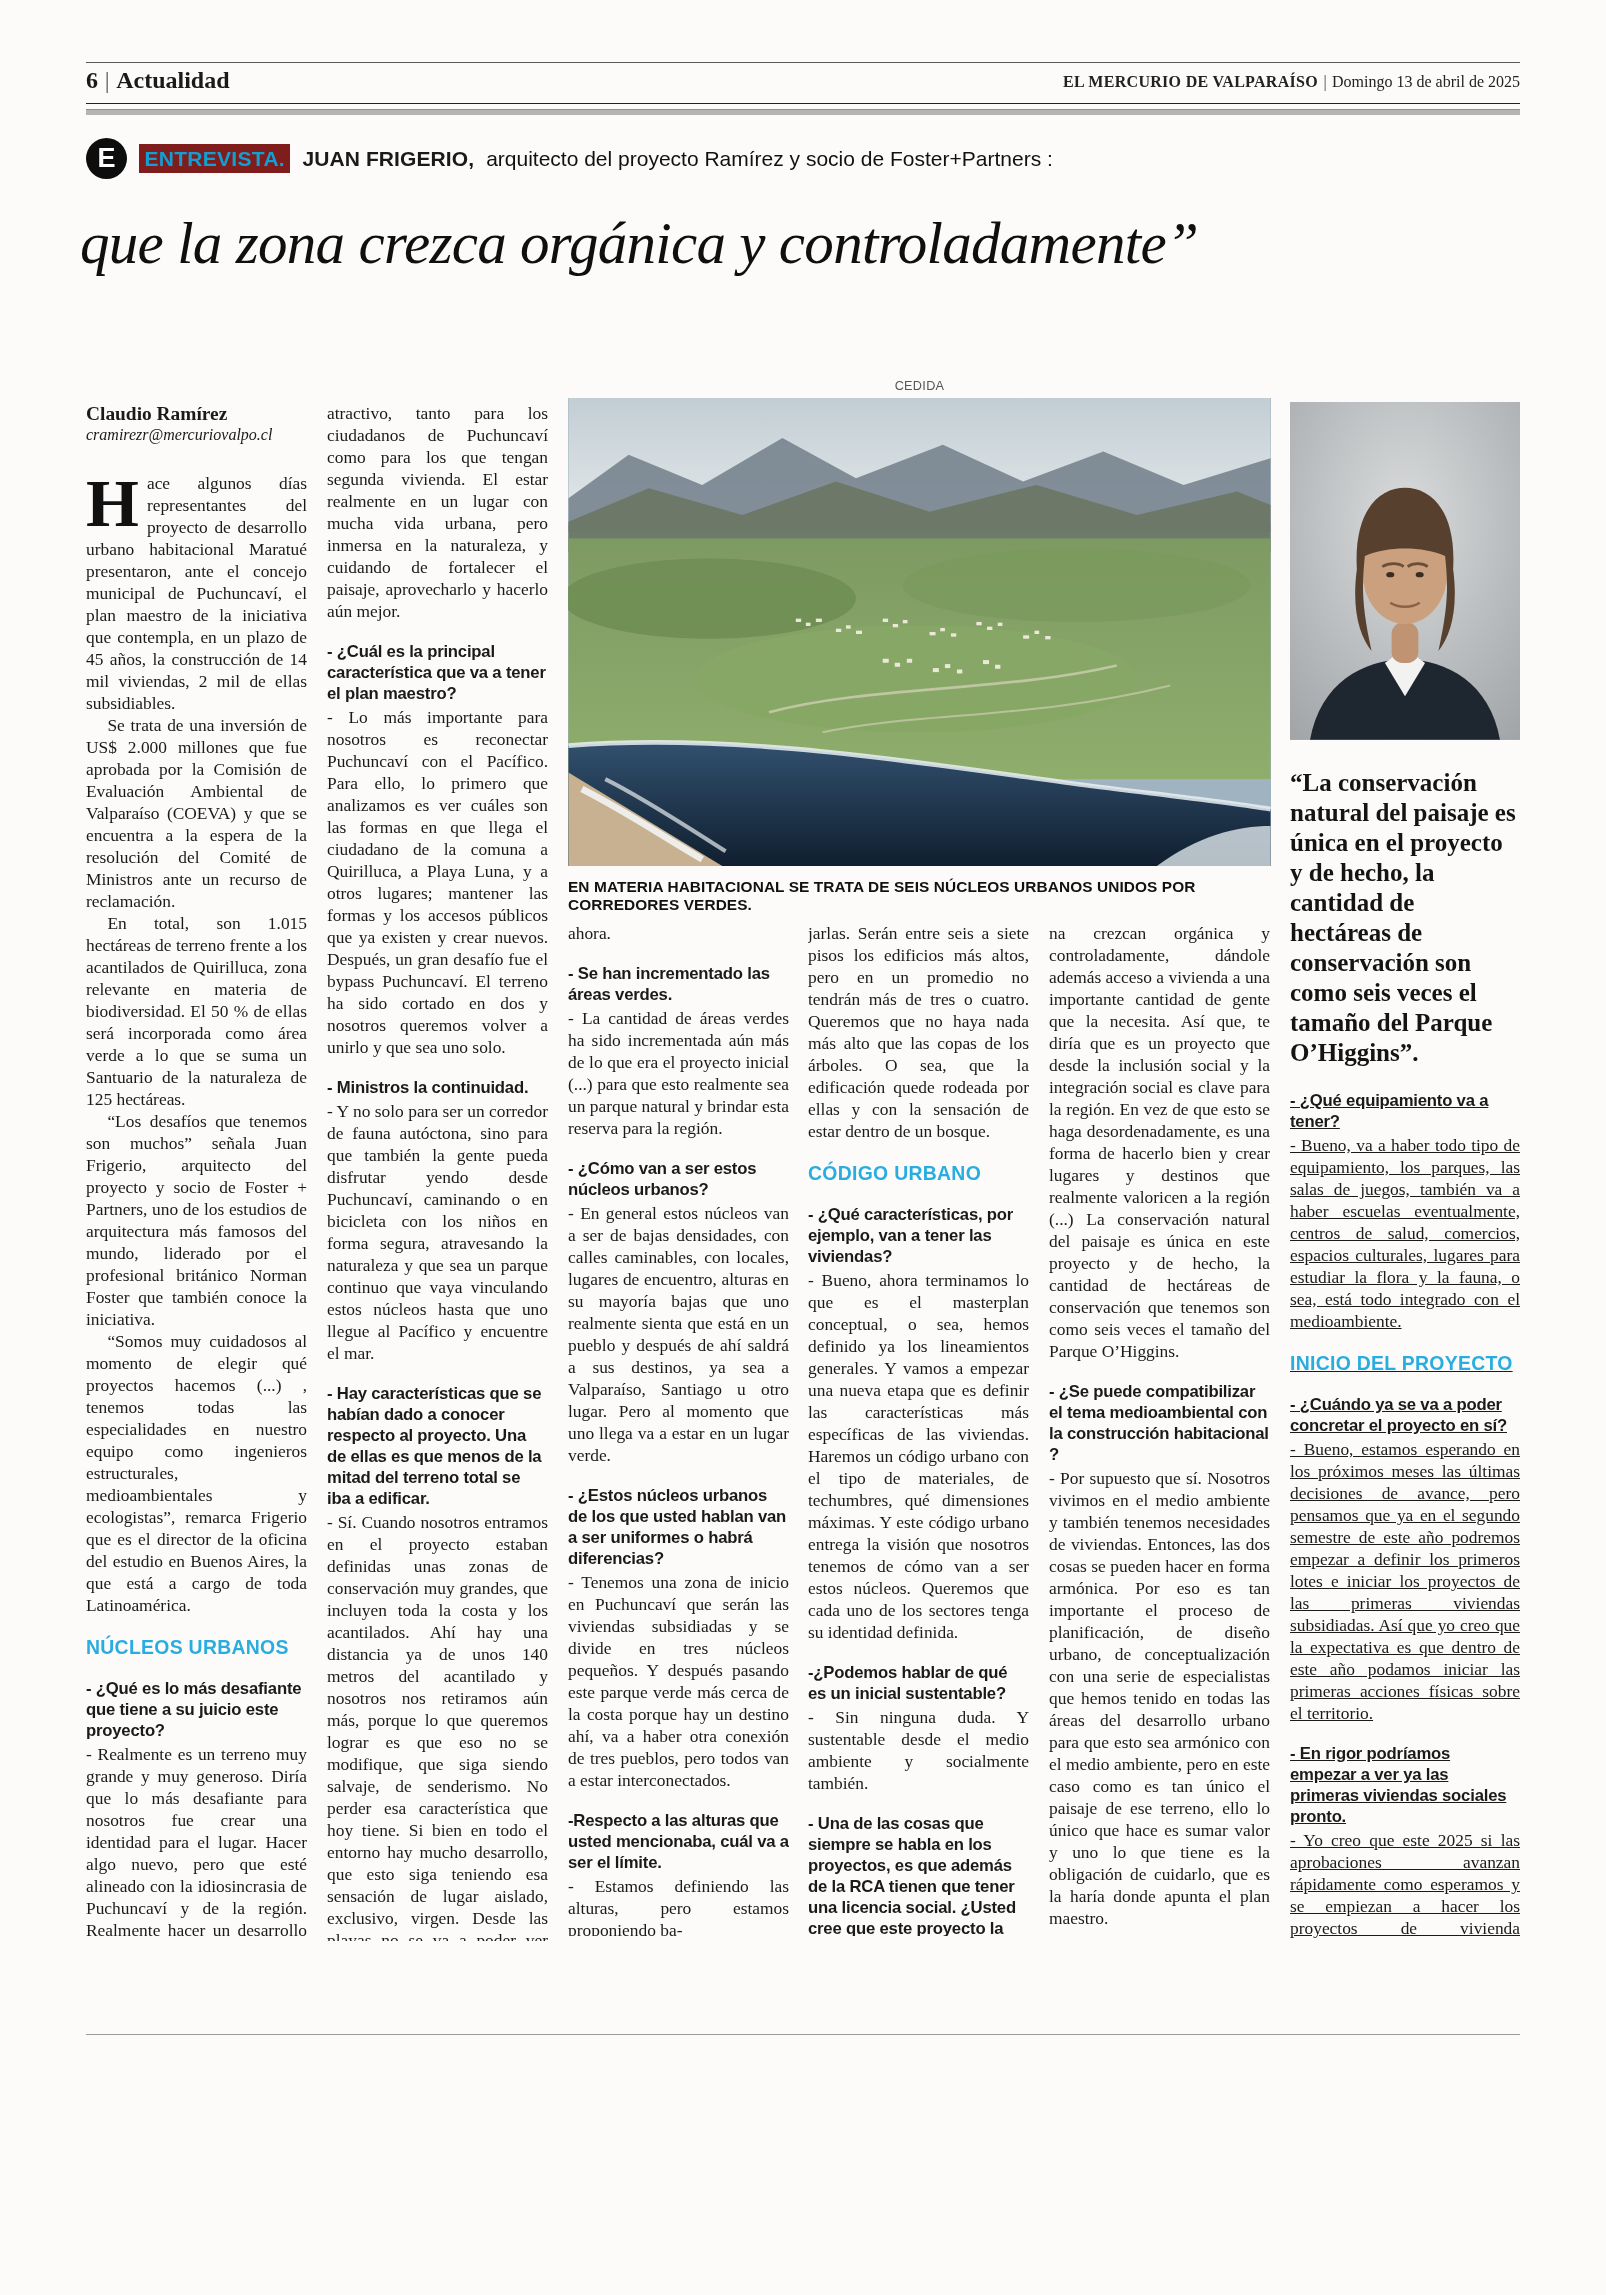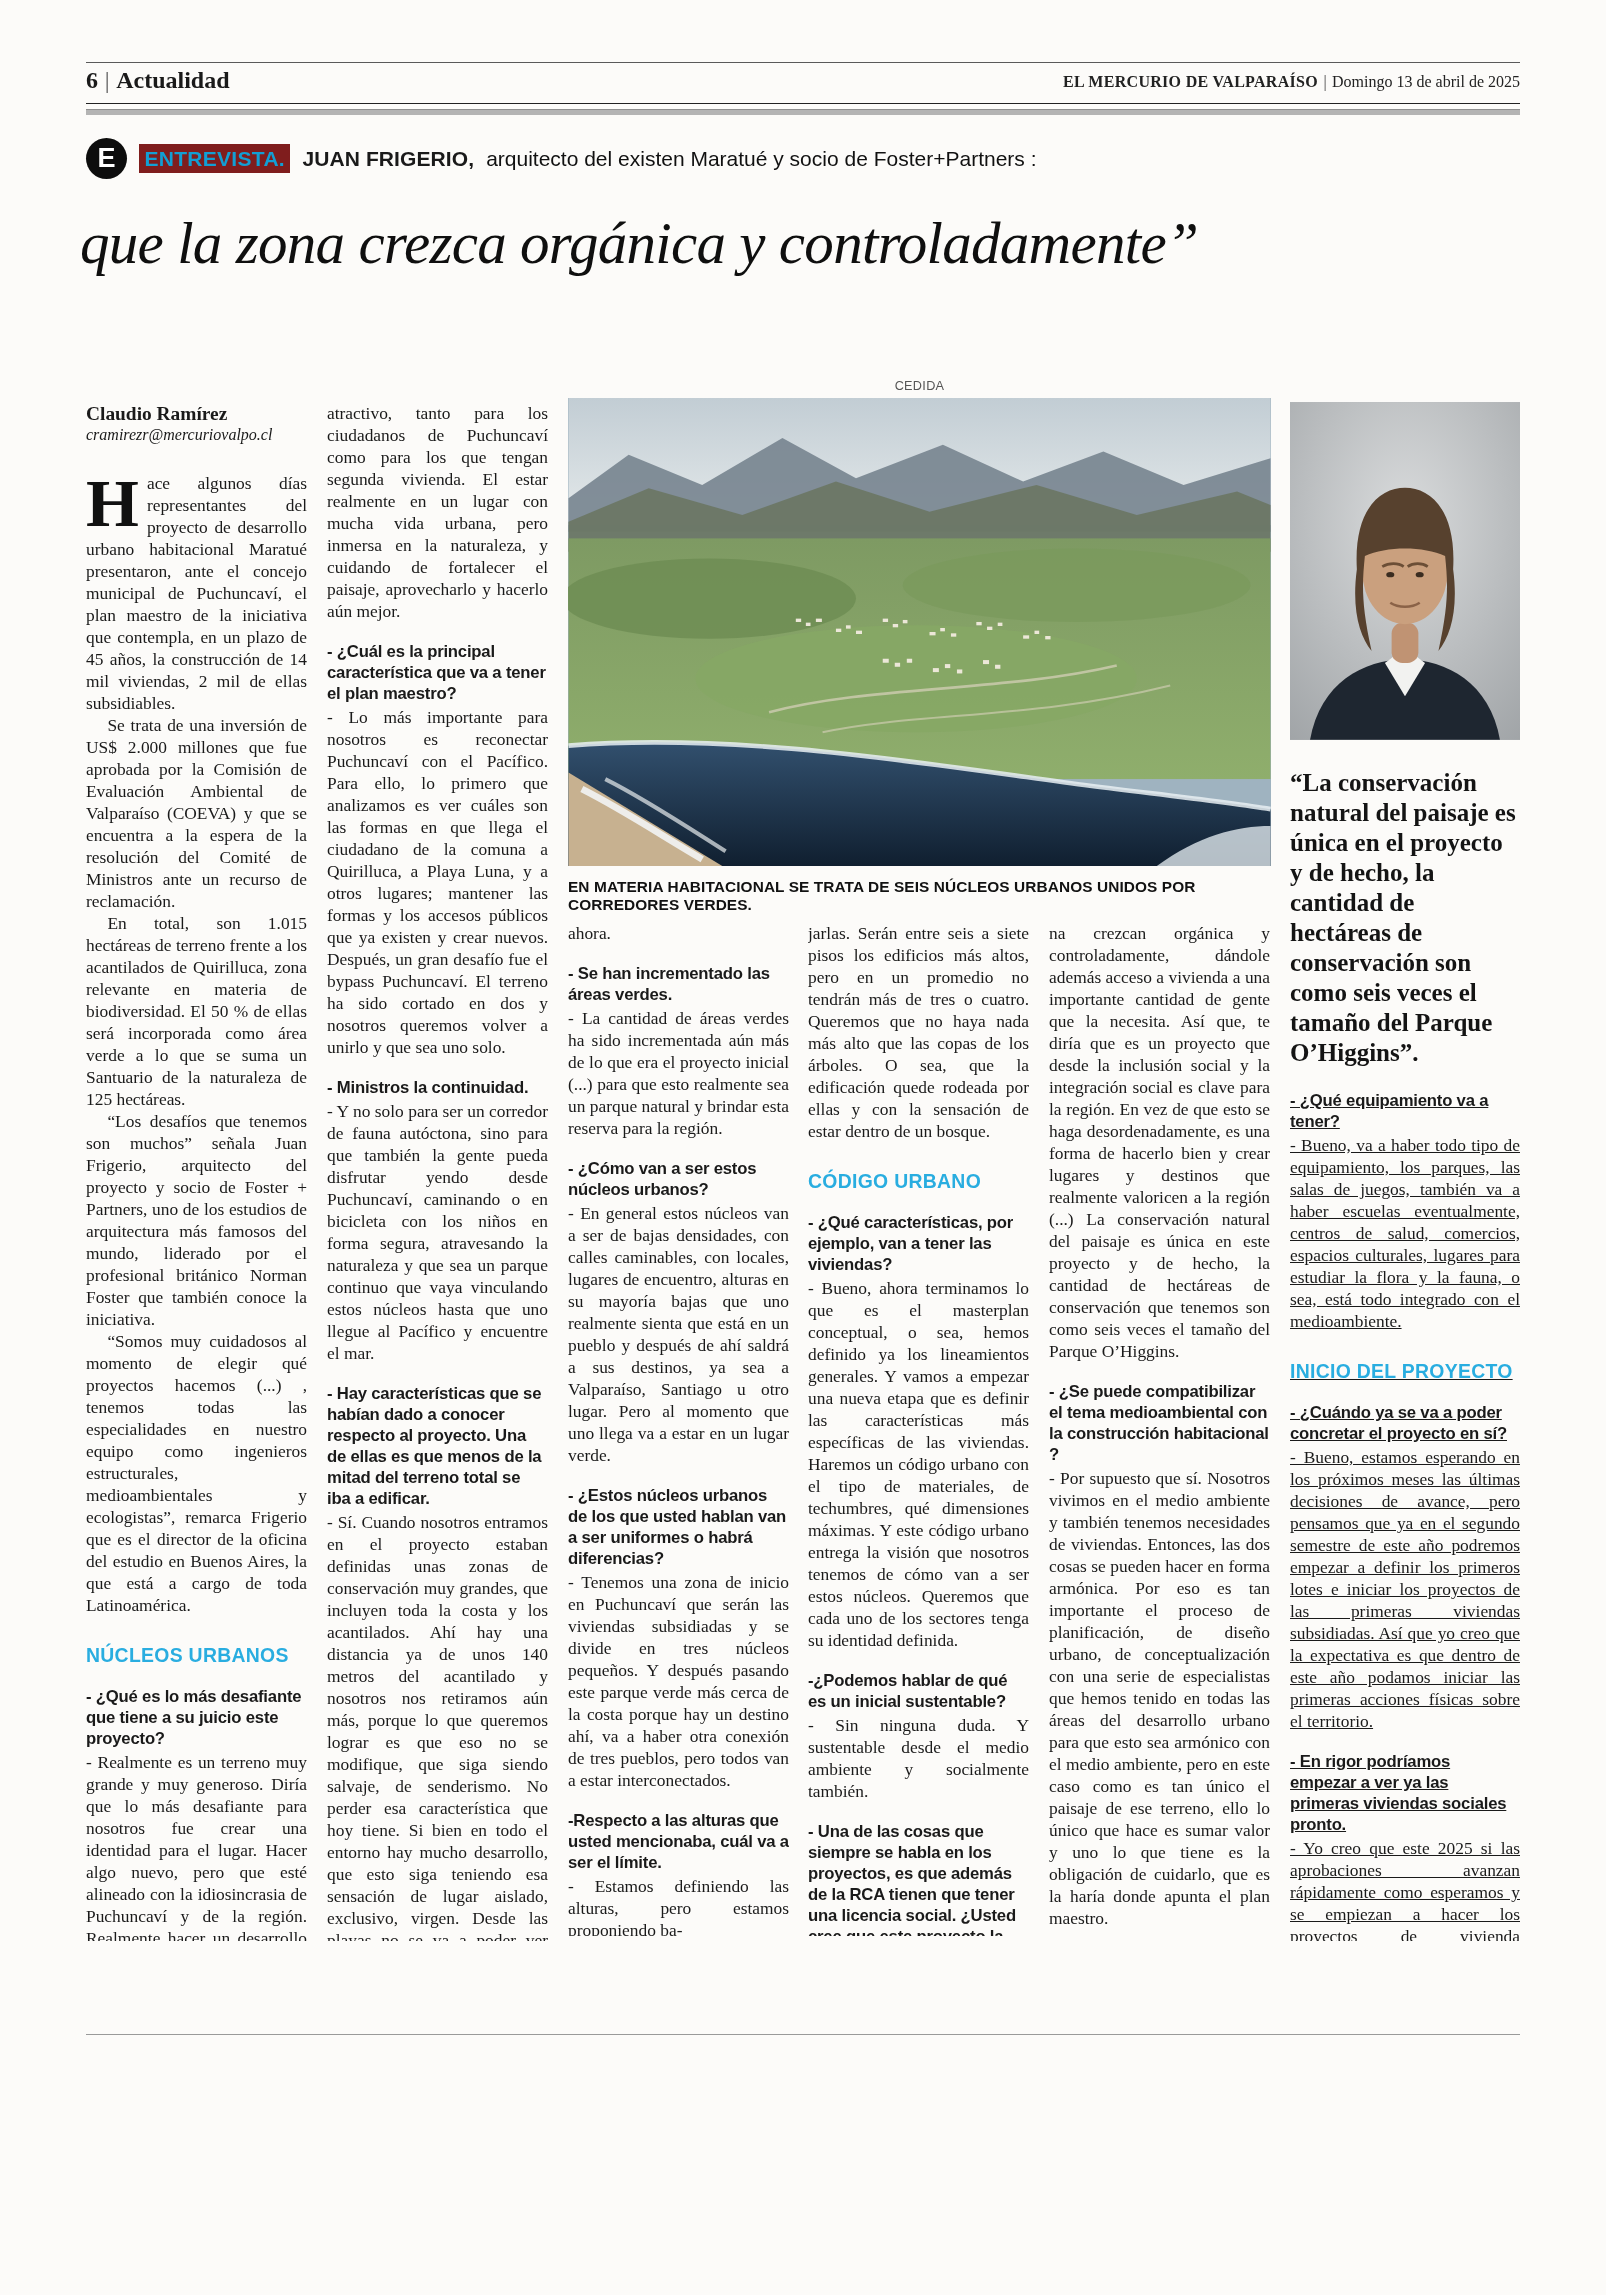--- a/index.html
+++ b/index.html
@@ -36,21 +36,21 @@
   .col{position:absolute;width:221px;top:402px;height:1539px;overflow:hidden;}
   .col3,.col4,.col5{top:922px;height:1014px;}
   .col6{width:230px;height:1546px;}
   .blk{margin:0;}
   .byline-name{font:700 19.4px/23px "Liberation Serif",serif;}
   .byline-email{font:italic 16px/20px "Liberation Serif",serif;margin-bottom:27px;}
   .p,.a{font:17.4px/22px "Liberation Serif",serif;text-align:justify;}
   .p + .p{text-indent:21.4px;}
   .q{font:700 16.7px/21px "Liberation Sans",sans-serif;letter-spacing:-0.2px;margin-top:19px;margin-bottom:2px;}
   .subhead{font:700 19.4px/23px "Liberation Sans",sans-serif;color:var(--accent);letter-spacing:0.3px;
-           margin-top:28px;margin-bottom:4px;}
+           margin-top:20px;margin-bottom:4px;}
   .dropcap::first-letter{float:left;font-size:68px;line-height:55px;padding:4px 8px 0 0;font-weight:700;color:#111;}
 
   
   .photo-credit{left:568px;top:379px;width:703px;text-align:center;
                 font:400 12.7px "Liberation Sans",sans-serif;color:#555;letter-spacing:0.3px;}
   .big-photo{left:568px;top:398px;width:703px;height:468px;background:#9fb3c0;}
   .big-photo svg{display:block;}
   .photo-caption{left:568px;top:878px;width:703px;
                  font:700 15.4px/18px "Liberation Sans",sans-serif;color:#111;letter-spacing:0.1px;}
 
@@ -73,21 +73,21 @@
     <span class="paper">EL MERCURIO DE VALPARAÍSO</span><span class="sep">|</span><span>Domingo 13 de abril de 2025</span>
   </div>
 
   <div class="rule rule-mid"></div>
   <div class="rule rule-thick"></div>
 
   <div class="abs kicker">
     <div class="e-badge">E</div>
     <span class="label">ENTREVISTA.</span>
     <span class="who">JUAN FRIGERIO,</span>
-    <span class="desc">arquitecto del existen Maratué y socio de Foster+Partners :</span>
+    <span class="desc">arquitecto del proyecto Ramírez y socio de Foster+Partners :</span>
   </div>
 
   <div class="abs headline">
     <div>que la zona crezca orgánica y controladamente”</div>
   </div>
 
   <div class="abs photo-credit">CEDIDA</div>
 
   <div class="abs big-photo">
     <svg width="703" height="468" viewBox="0 0 1050 700">

